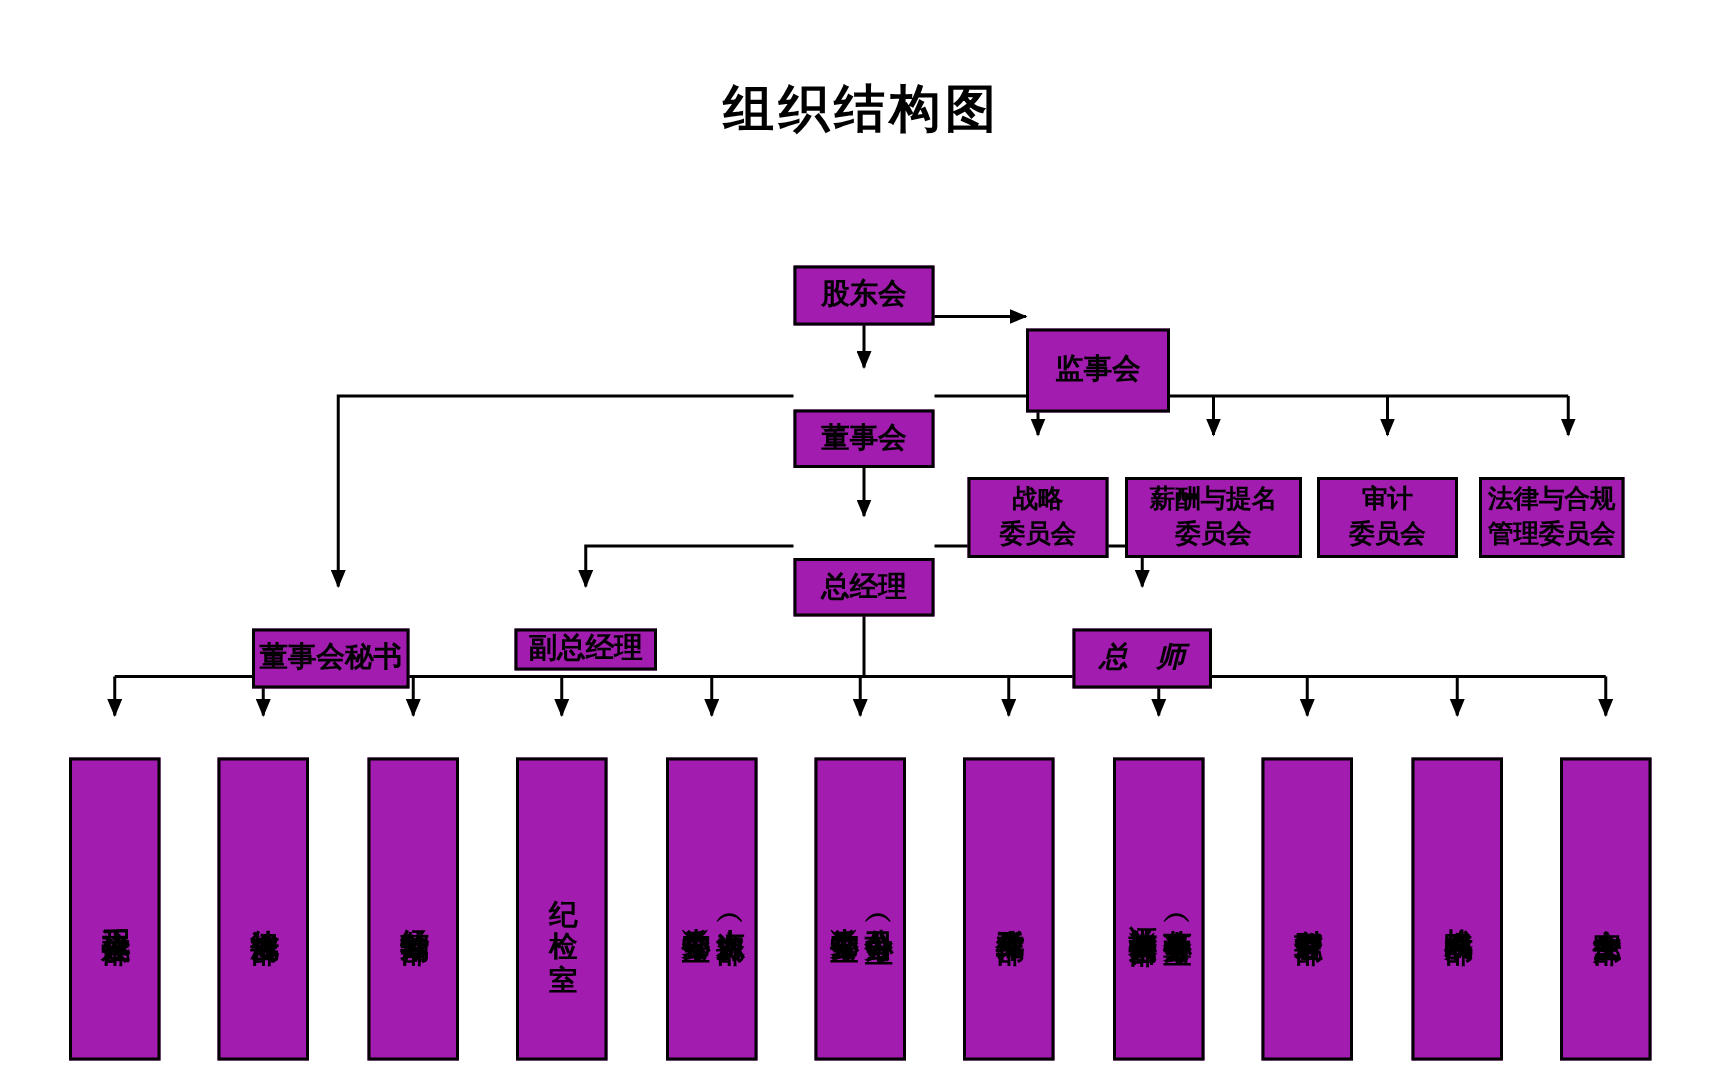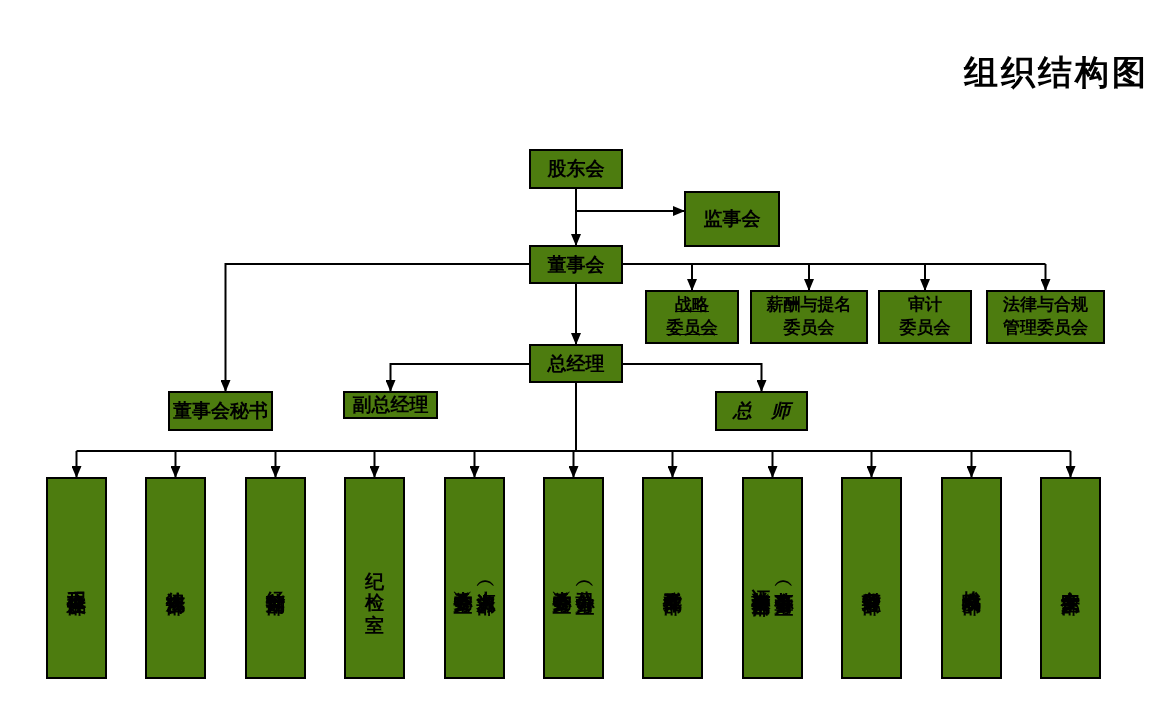--- a/index.html
+++ b/index.html
@@ -1,43 +1,43 @@
 <!DOCTYPE html>
 <html lang="zh"><head>
 <meta charset="utf-8">
 <style>
   html,body{margin:0;padding:0;background:#ffffff;}
   .canvas{
     position:relative;width:1149px;height:723px;background:#ffffff;
     font-family:"Liberation Sans","DejaVu Sans",sans-serif;color:#000;overflow:hidden;
   }
   .chart-title{
-    position:absolute;left:0;top:50px;width:1149px;text-align:right;
+    position:absolute;left:0;top:50px;width:1149px;text-align:center;
     font-size:34px;font-weight:bold;letter-spacing:3px;
   }
   svg.wires{position:absolute;left:0;top:0;}
   .box{
-    position:absolute;border:2px solid #000;background:#4d7c0f;box-sizing:border-box;
+    position:absolute;border:2px solid #000;background:#a21caf;box-sizing:border-box;
     display:flex;align-items:center;justify-content:center;
-    font-size:19px;font-weight:bold;text-align:center;line-height:1.25;
+    font-size:19px;font-weight:bold;text-align:center;line-height:1.25;margin-top:28px;
   }
   
   #b-shareholders{left:529px;top:149px;width:94px;height:40px;}
   #b-supervisory {left:684px;top:191px;width:96px;height:56px;}
   #b-board       {left:529px;top:245px;width:94px;height:39px;}
   #b-gm          {left:529px;top:344px;width:94px;height:39px;}
   #b-secretary   {left:168px;top:391px;width:105px;height:40px;}
   #b-deputy     {left:343px;top:391px;width:95px;height:28px;}
   #b-chief      {left:715px;top:391px;width:93px;height:40px;font-style:italic;}
   
   .committee{top:290px;height:54px;flex-direction:column;font-size:17px;line-height:1.35;}
-  #c-0{left:645px;width:94px;text-decoration:underline;}
+  #c-0{left:645px;width:94px;}
   #c-1{left:750px;width:118px;}
   #c-2{left:878px;width:94px;}
-  #c-3{left:986px;width:119px;}
+  #c-3{left:986px;width:97px;}
   
   .dept{
     top:477px;width:61px;height:202px;
     display:flex;flex-direction:row-reverse;justify-content:center;align-items:center;gap:3px;
   }
   .vcol{
     writing-mode:vertical-rl;text-orientation:mixed;
     font-size:19px;font-weight:bold;letter-spacing:1px;line-height:1.05;white-space:nowrap;
   }
   #d-0{left:46px;}  #d-1{left:145px;} #d-2{left:245px;} #d-3{left:344px;}

